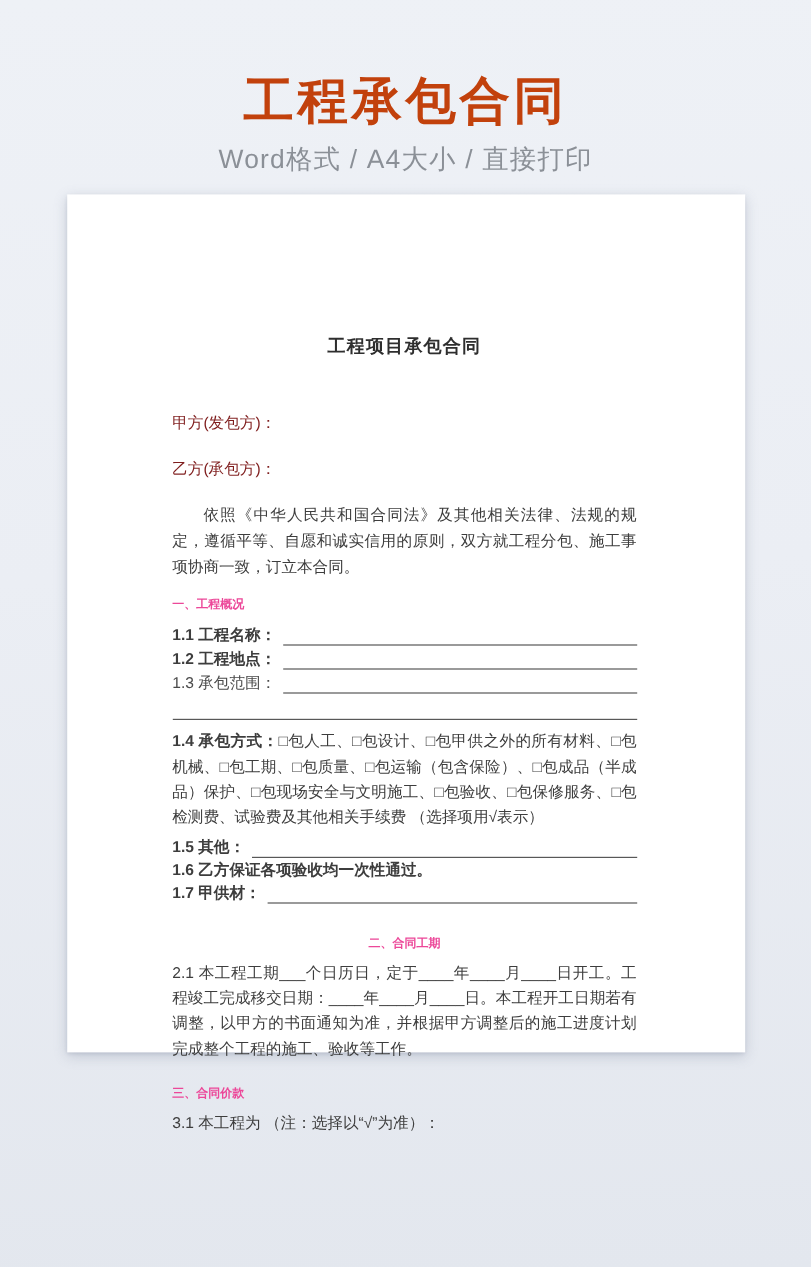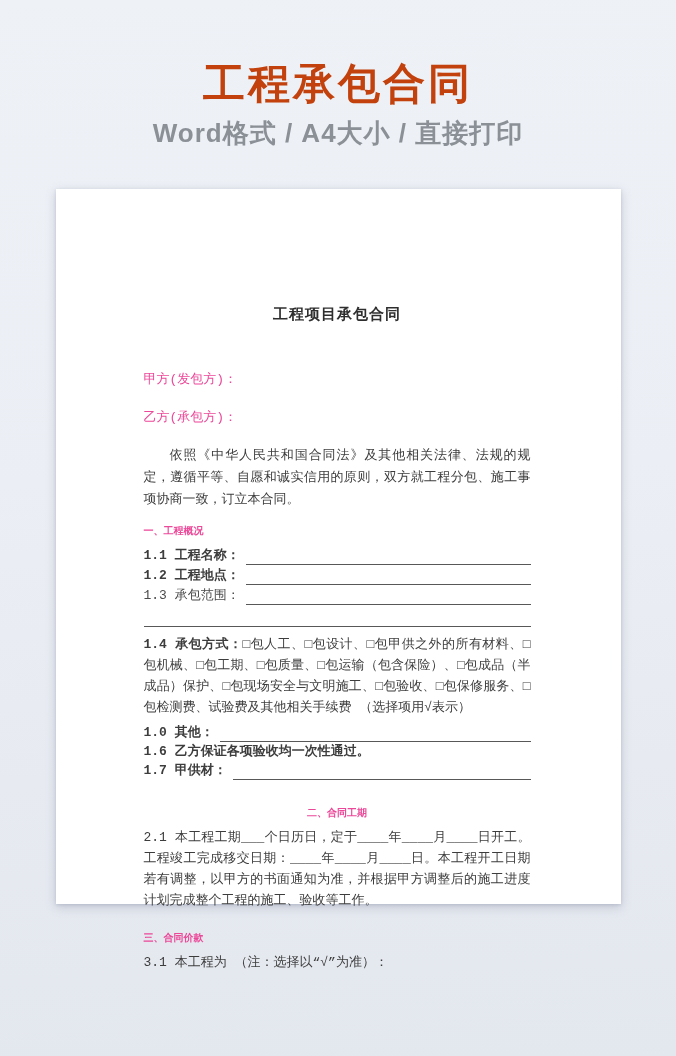--- a/index.html
+++ b/index.html
@@ -21,52 +21,52 @@
   .banner-title {
     margin: 0;
     font-size: 42px;
     line-height: 48px;
     font-weight: 700;
     color: #c2410c;
     letter-spacing: 3px;
   }
   .banner-subtitle {
     margin: 12px 0 16px 0;
-    font-size: 26px;
+    font-size: 22px;
     line-height: 26px;
-    font-weight: 700;
+    font-weight: 400;
     color: #8b9097;
     letter-spacing: 1px;
   }
   
   .page {
     box-sizing: border-box;
     width: 565px;
     height: 715px;
-    margin: 43px auto 0 auto;
+    margin: 16px auto 0 auto;
     background: #ffffff;
     box-shadow: 0 3px 10px rgba(110, 120, 145, 0.30), 0 1px 3px rgba(110, 120, 145, 0.22);
     padding: 119px 90px 40px 88px;
-    font-family: Liberation Mono, monospace;
+    font-family: Liberation Sans, sans-serif;
     color: #3d3d3d;
     font-size: 13px;
   }
   .doc-title {
     margin: 0 0 49px 0;
     text-align: center;
     font-size: 15px;
     line-height: 16px;
     font-weight: 700;
     color: #2e2e2e;
     letter-spacing: 1px;
   }
   .party-line {
     margin: 0 0 24px 0;
     line-height: 14px;
-    color: #ec4899;
+    color: #7f1d1d;
   }
   .party-line.last {
     margin-bottom: 20px;
   }
   .preamble {
     margin: 0 0 13px 0;
     text-indent: 2em;
     line-height: 22px;
     text-align: justify;
   }
@@ -141,21 +141,21 @@
   </div>
   <div class="blank-row">
     <span class="row-label light">1.3 承包范围：</span>
     <span class="blank-fill"></span>
   </div>
   <div class="blank-full"></div>
 
   <p class="para p14"><span class="bold">1.4 承包方式：</span><span>□包人工、□包设计、□包甲供之外的所有材料、□包机械、□包工期、□包质量、□包运输（包含保险）、□包成品（半成品）保护、□包现场安全与文明施工、□包验收、□包保修服务、□包检测费、试验费及其他相关手续费 （选择项用√表示）</span></p>
 
   <div class="blank-row h19">
-    <span class="row-label bold">1.0 其他：</span>
+    <span class="row-label bold">1.5 其他：</span>
     <span class="blank-fill"></span>
   </div>
   <div class="text-line bold">1.6 乙方保证各项验收均一次性通过。</div>
   <div class="blank-row h19">
     <span class="row-label bold">1.7 甲供材：</span>
     <span class="blank-fill"></span>
   </div>
 
   <h3 class="sec-heading gap-lg">二、合同工期</h3>
   <p class="para">2.1 本工程工期___个日历日，定于____年____月____日开工。工程竣工完成移交日期：____年____月____日。本工程开工日期若有调整，以甲方的书面通知为准，并根据甲方调整后的施工进度计划完成整个工程的施工、验收等工作。</p>

